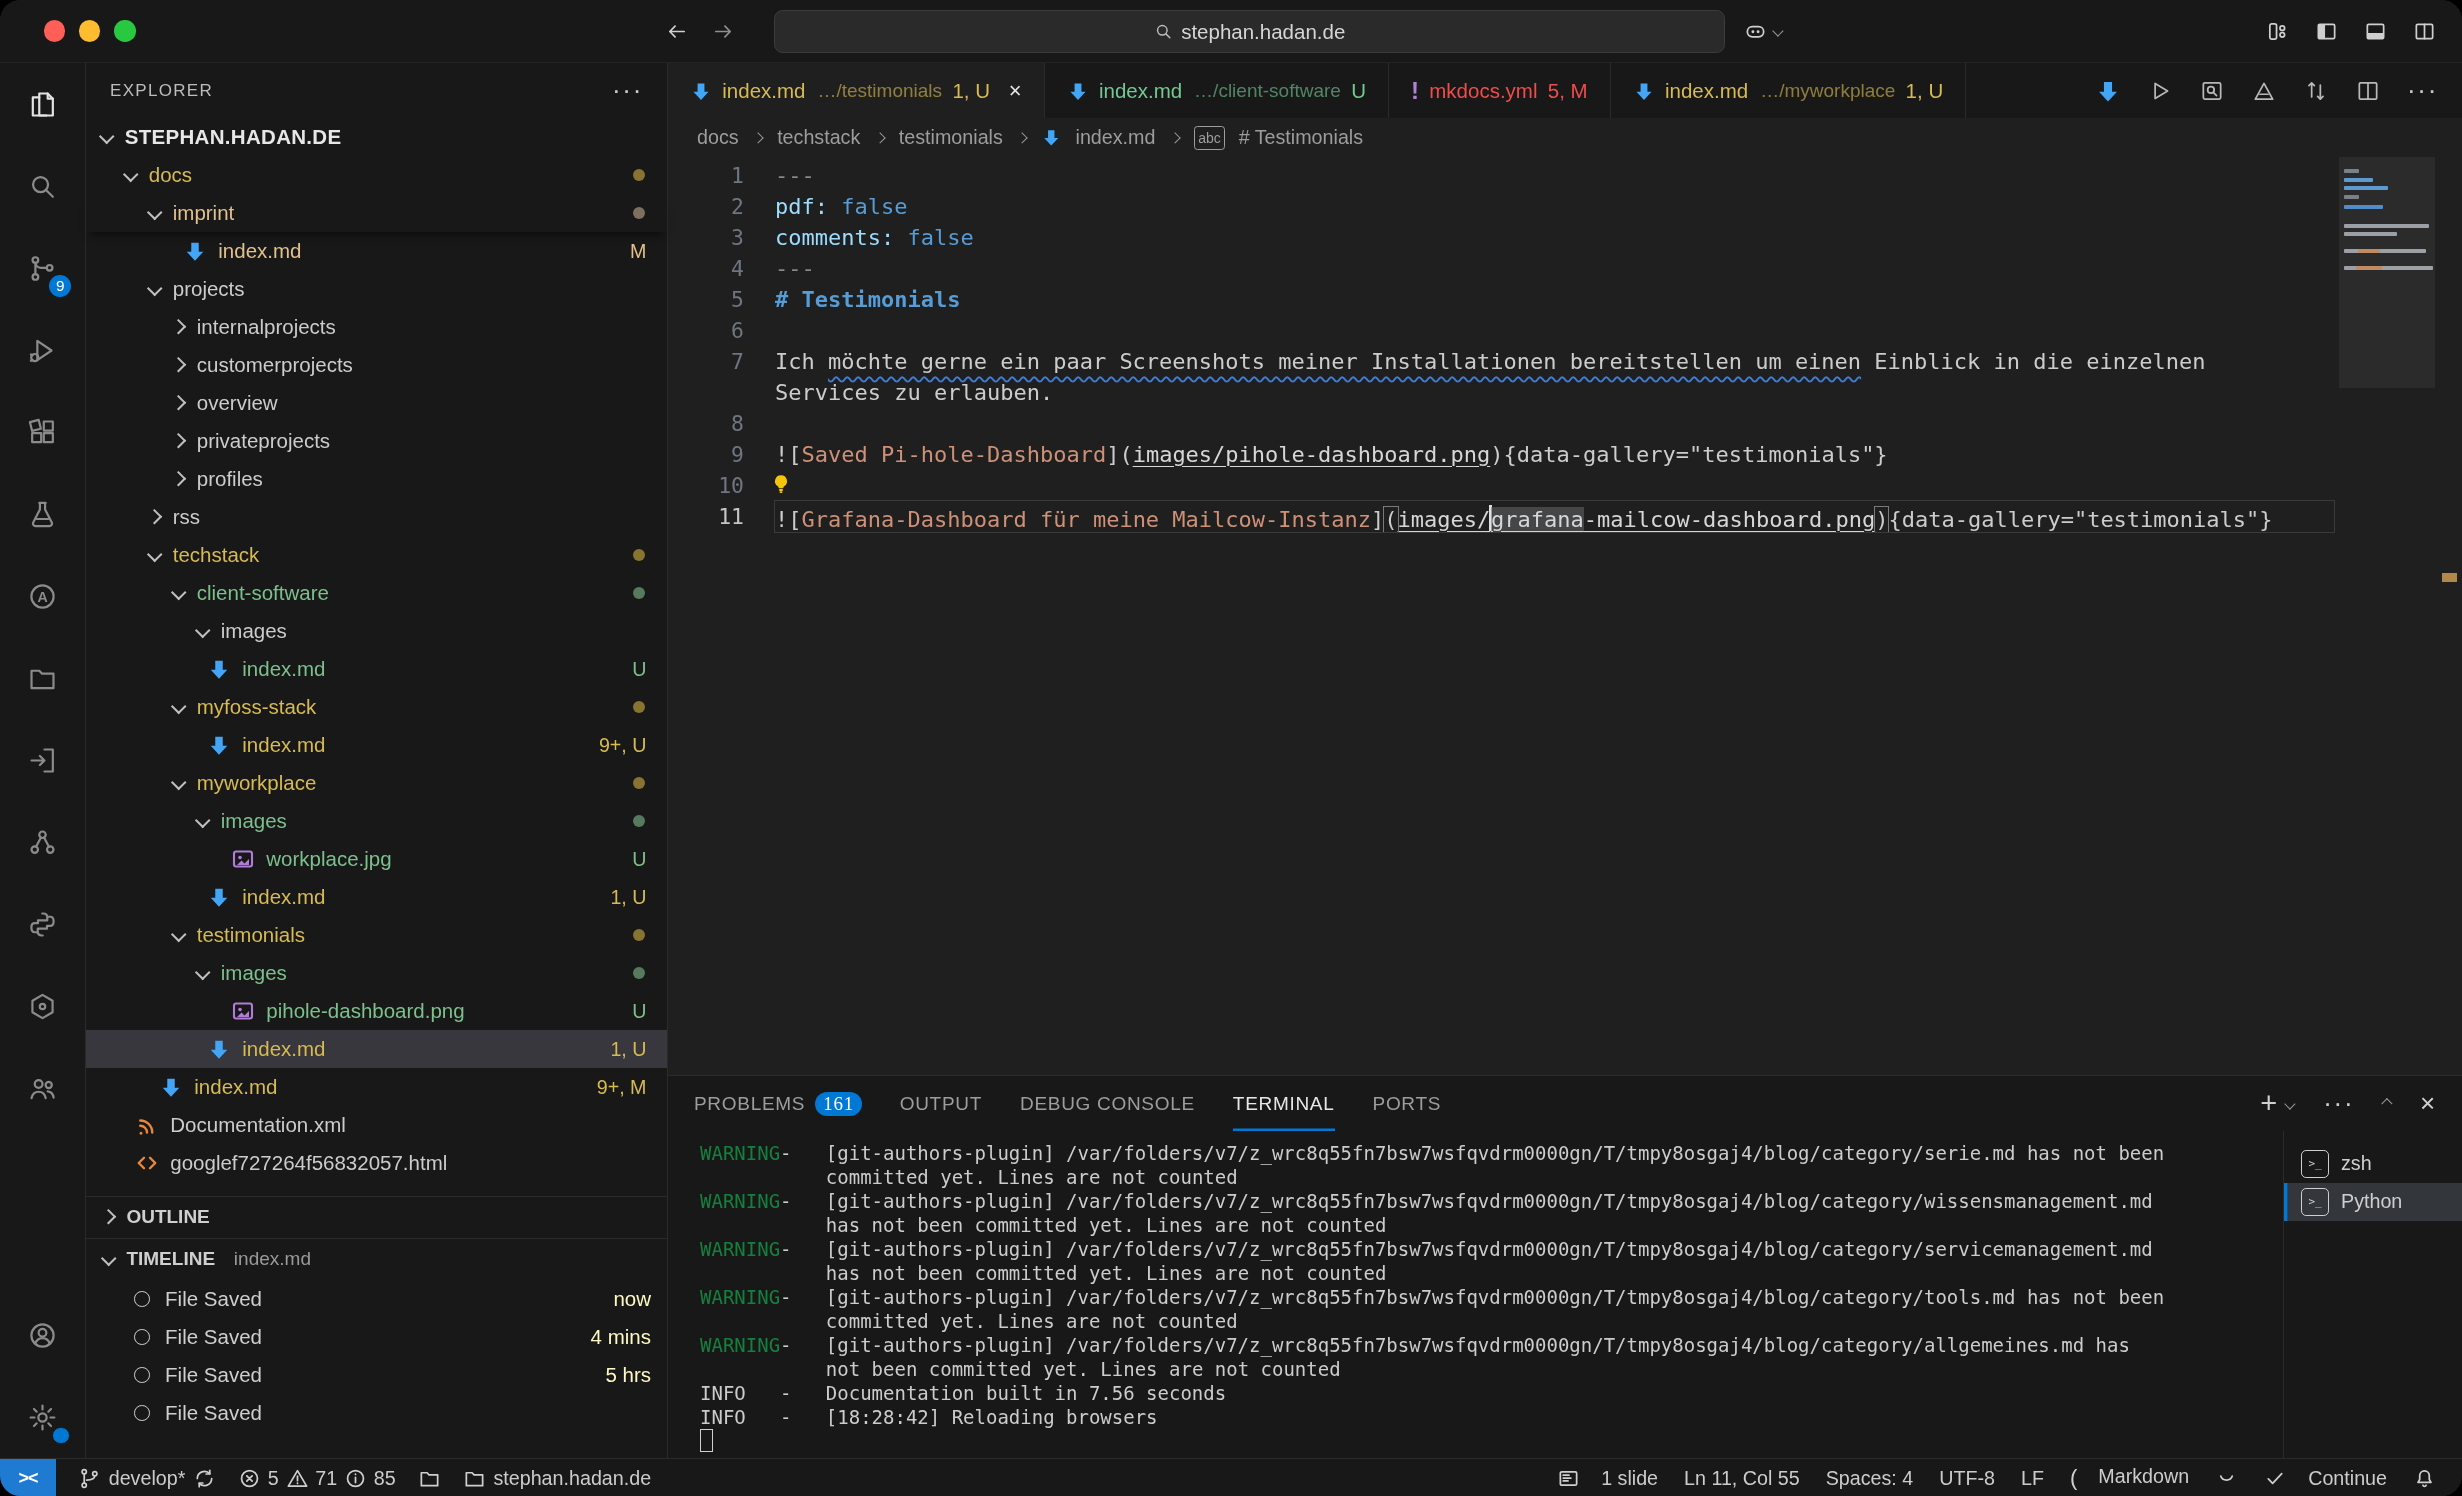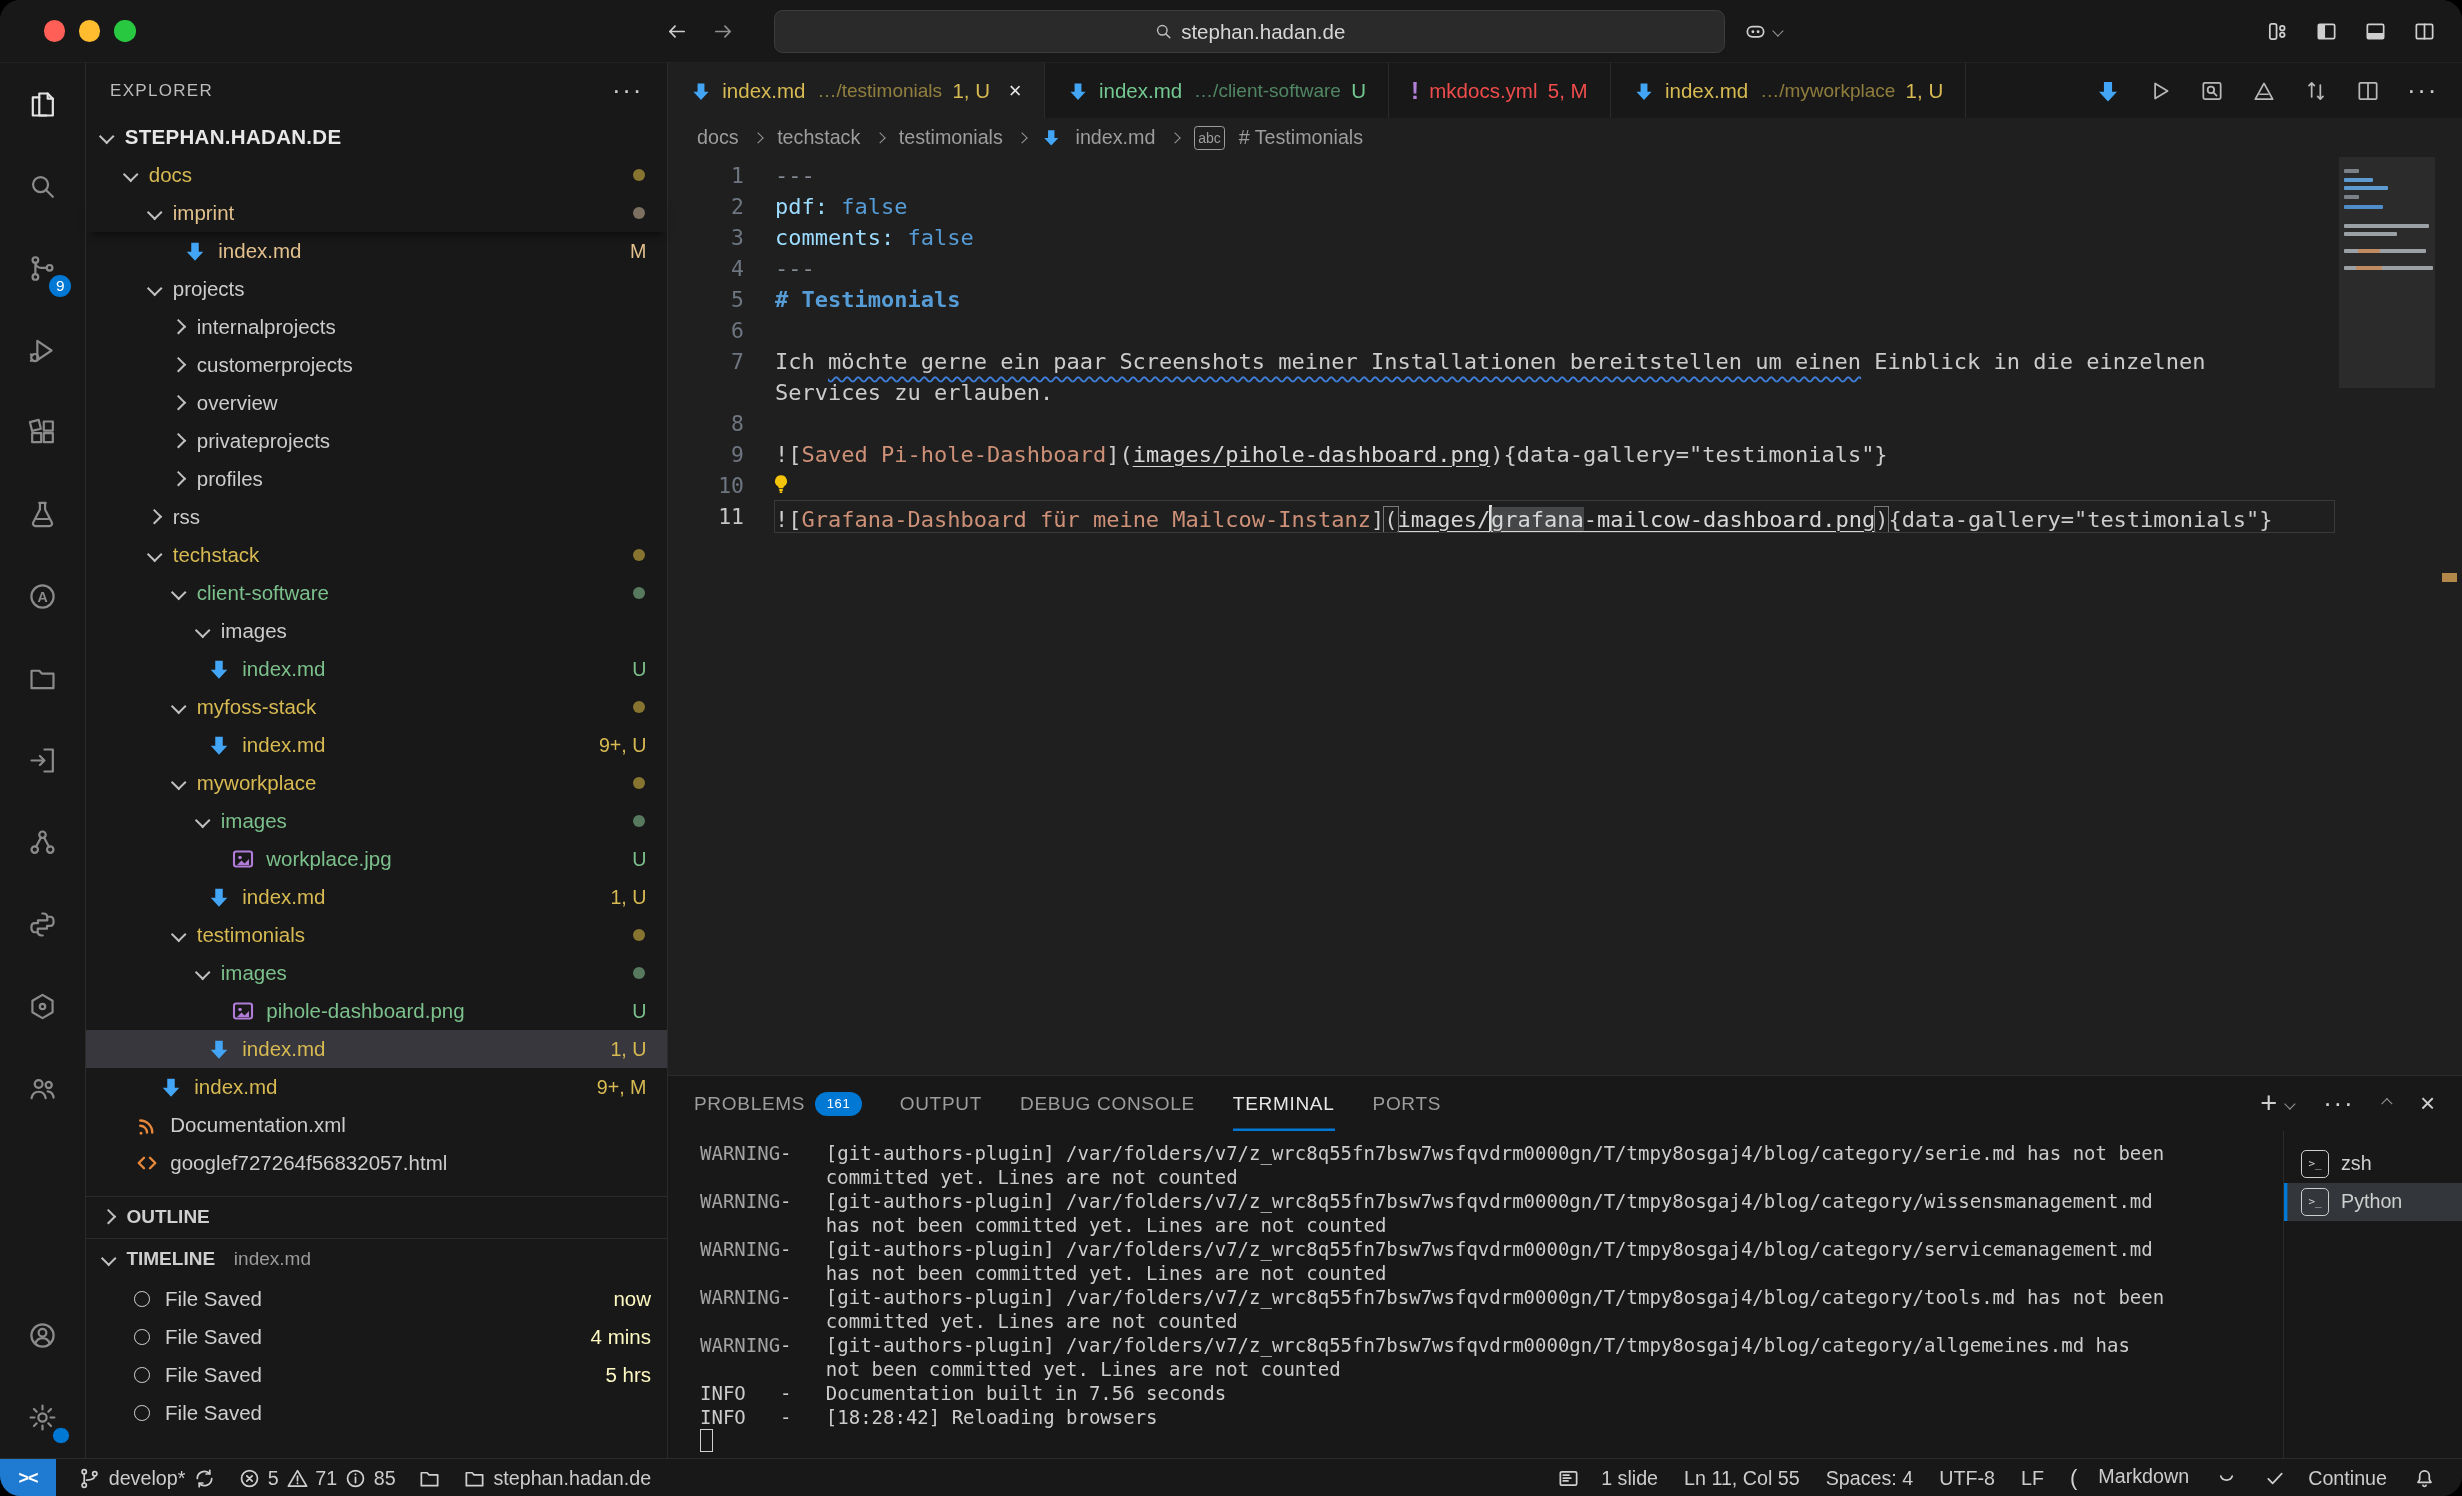--- a/index.html
+++ b/index.html
@@ -91,30 +91,30 @@
   .minimap{position:absolute;top:0;right:27px;width:96px;height:100%;background:#1f1f1f;}
   .mm-slider{position:absolute;top:0;left:0;right:0;height:231px;background:rgba(255,255,255,.055);}
   .minimap i{position:absolute;display:block;height:4.3px;border-radius:0.9px;}
   .ovr{position:absolute;right:5.1px;width:15.4px;height:8.5px;background:#b2884a;}
 
   
   .panel{height:382px;background:#181818;border-top:0.9px solid #2b2b2b;display:flex;flex-direction:column;}
   .panel-head{height:55px;display:flex;align-items:center;padding:0 26px;font-size:19px;letter-spacing:0.7px;color:#9d9d9d;}
   .ptab{margin-right:38px;display:flex;align-items:center;gap:10.3px;height:100%;cursor:pointer;}
   .ptab.active{color:#e7e7e7;box-shadow:inset 0 -2.6px 0 #0078d4;}
-  .pbadge{background:#0078d4;color:#fff;border-radius:12px;min-width:36px;height:24px;font-size:13px;display:flex;align-items:center;justify-content:center;padding:0 5.1px;}
+  .pbadge{background:#0078d4;color:#fff;border-radius:12px;min-width:36px;height:24px;font-size:19px;display:flex;align-items:center;justify-content:center;padding:0 5.1px;font-family:Liberation Serif, serif;}
   .pactions{margin-left:auto;display:flex;align-items:center;gap:29px;color:#cfcfcf;}
   .pactions .plus{font-size:29px;line-height:1;}
   .pactions .dots{font-size:26px;letter-spacing:1.7px;}
   .pactions .x{font-size:26px;}
   .panel-body{flex:1;display:flex;min-height:0;}
   .term{flex:1;padding:10.3px 0 0 32px;font-family:"DejaVu Sans Mono",monospace;font-size:19px;min-width:0;overflow:hidden;}
   .trow{height:24px;line-height:24px;white-space:pre;color:#cccccc;}
   .ttag{display:inline-block;width:7ch;}
-  .ttag.warn{color:#a3a3a3;}
+  .ttag.warn{color:#15803d;}
   .tsep{display:inline-block;width:4ch;}
   .tcont{padding-left:11ch;}
   .tcursor{display:inline-block;width:11px;height:20.5px;border:1.7px solid #d0d0d0;vertical-align:-3.4px;}
   .termside{width:178px;border-left:0.9px solid #2b2b2b;padding-top:13.7px;font-size:19.7px;}
   .trow2{height:38px;display:flex;align-items:center;gap:12px;padding-left:17px;color:#cfcfcf;cursor:pointer;}
   .trow2.sel{background:#33373b;box-shadow:inset 3.4px 0 0 #0078d4;}
   .shicon{width:26px;height:26px;border:1.7px solid #cfcfcf;border-radius:5.1px;font-size:11px;display:flex;align-items:center;justify-content:center;font-family:"DejaVu Sans Mono",monospace;}
 
   
   .statusbar{height:38px;background:#181818;border-top:0.9px solid #2b2b2b;display:flex;align-items:center;font-size:19.7px;color:#cccccc;}

